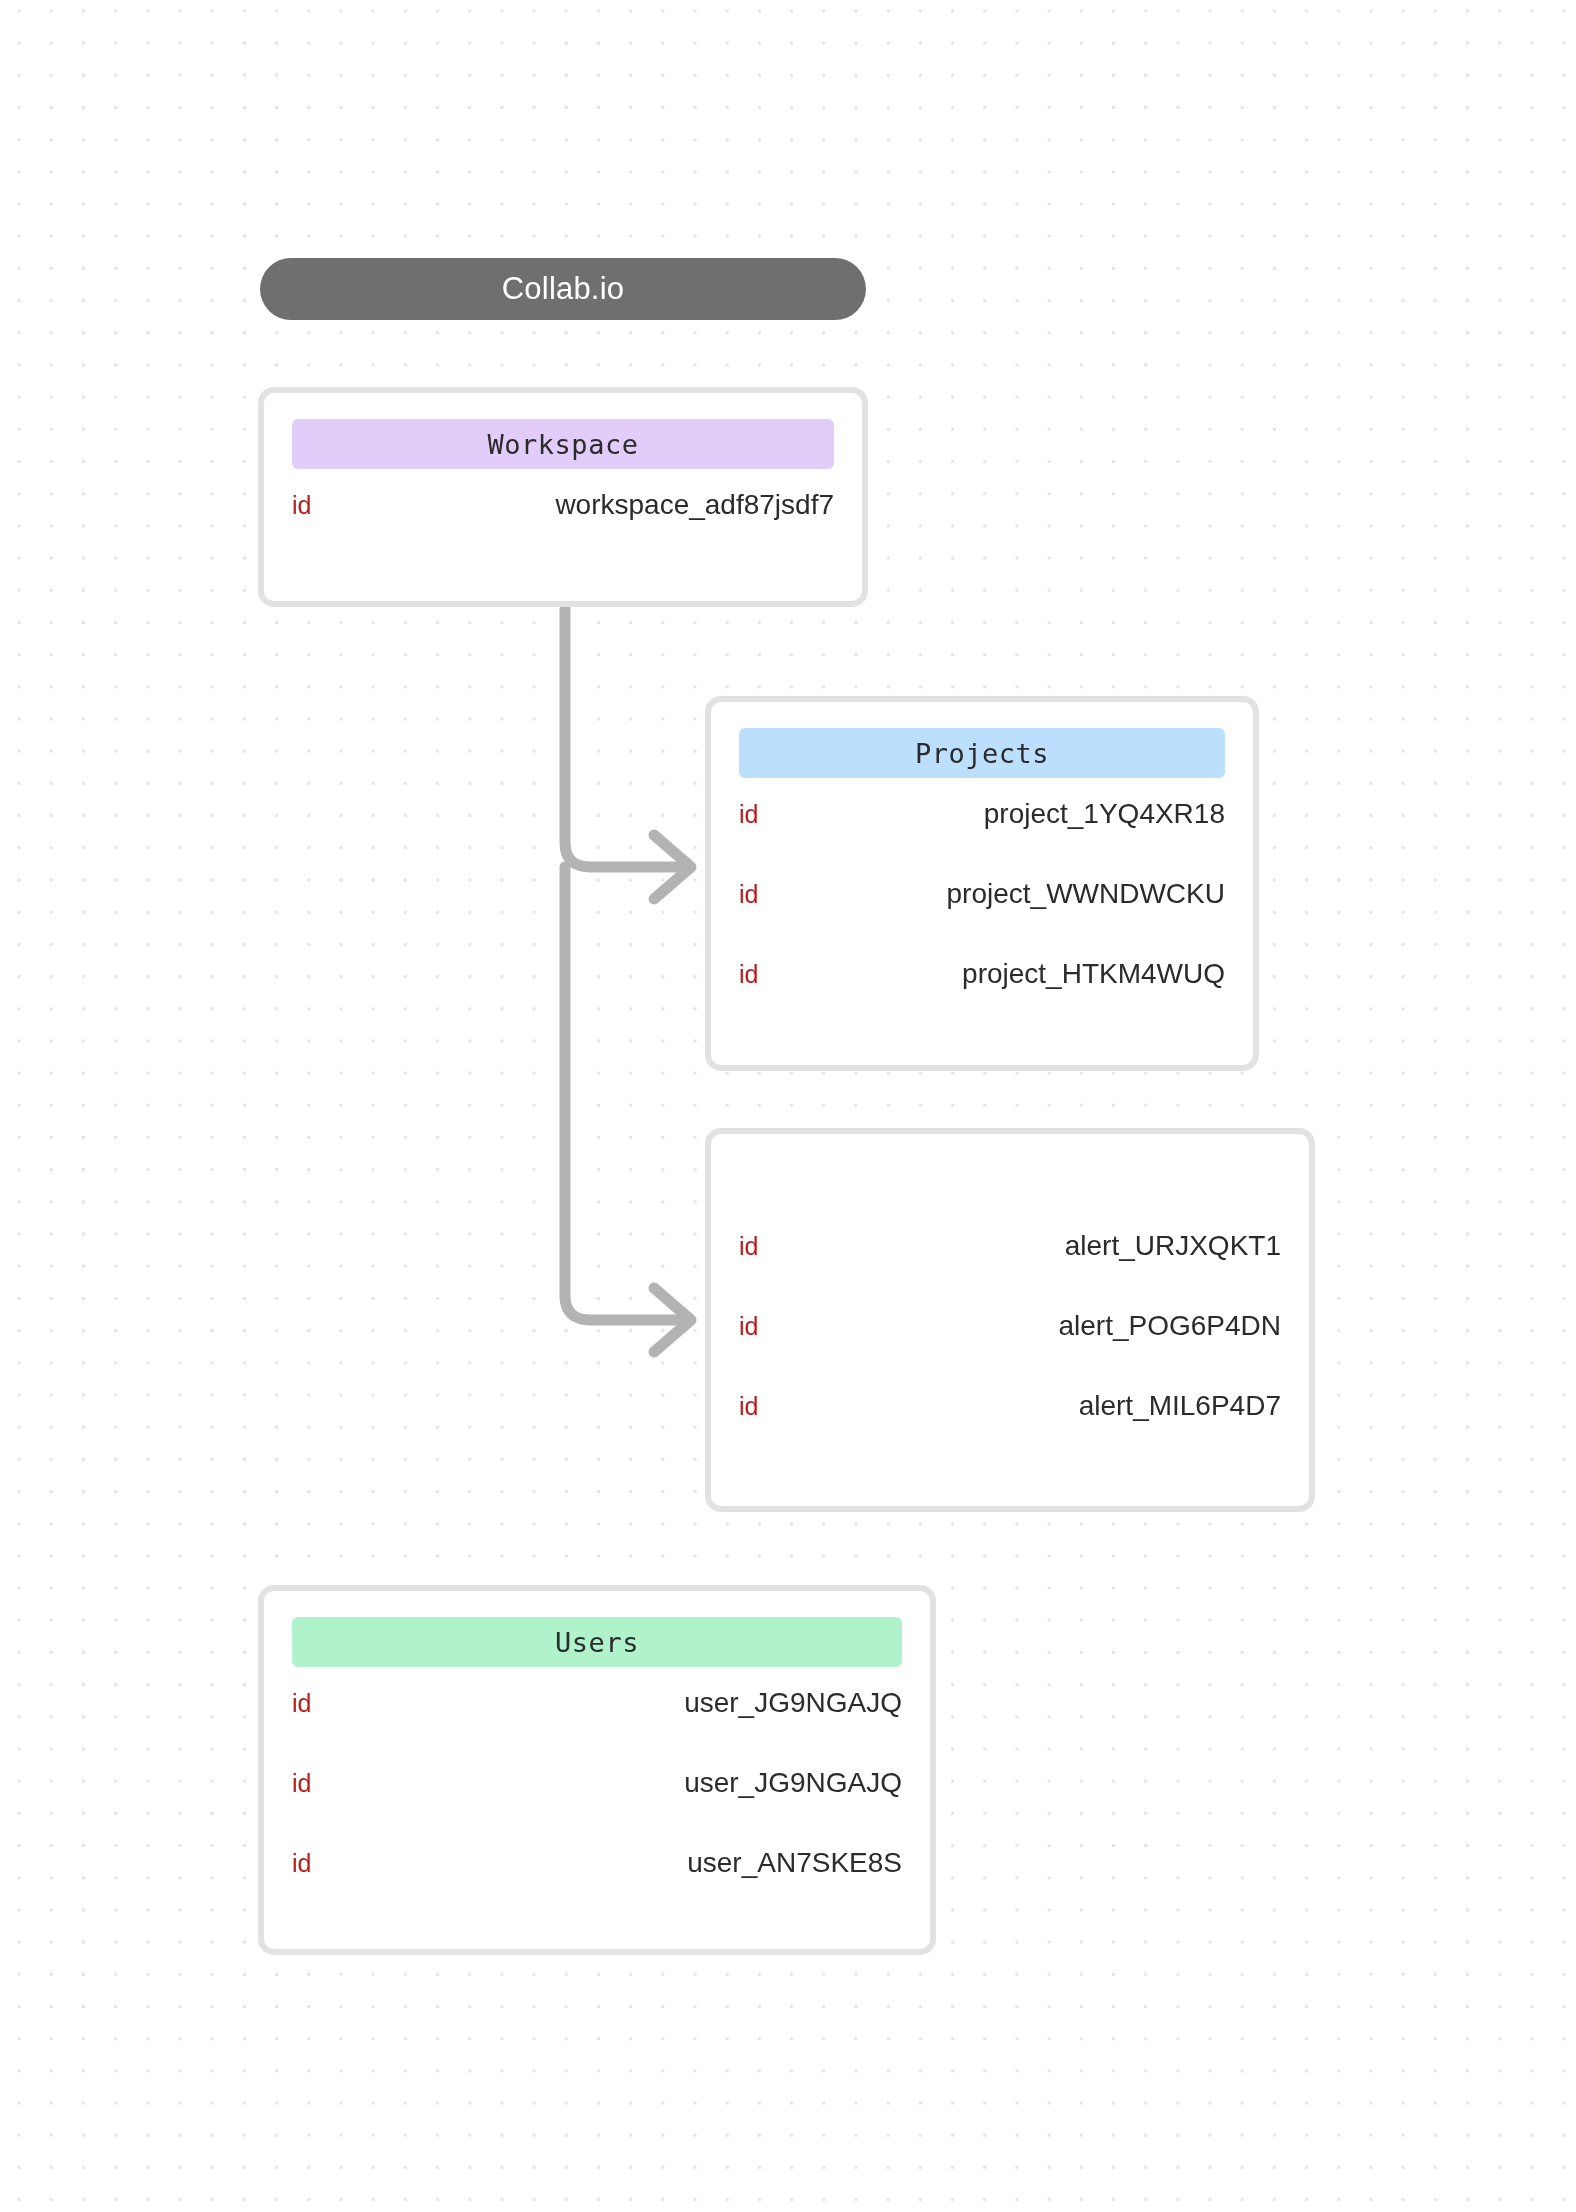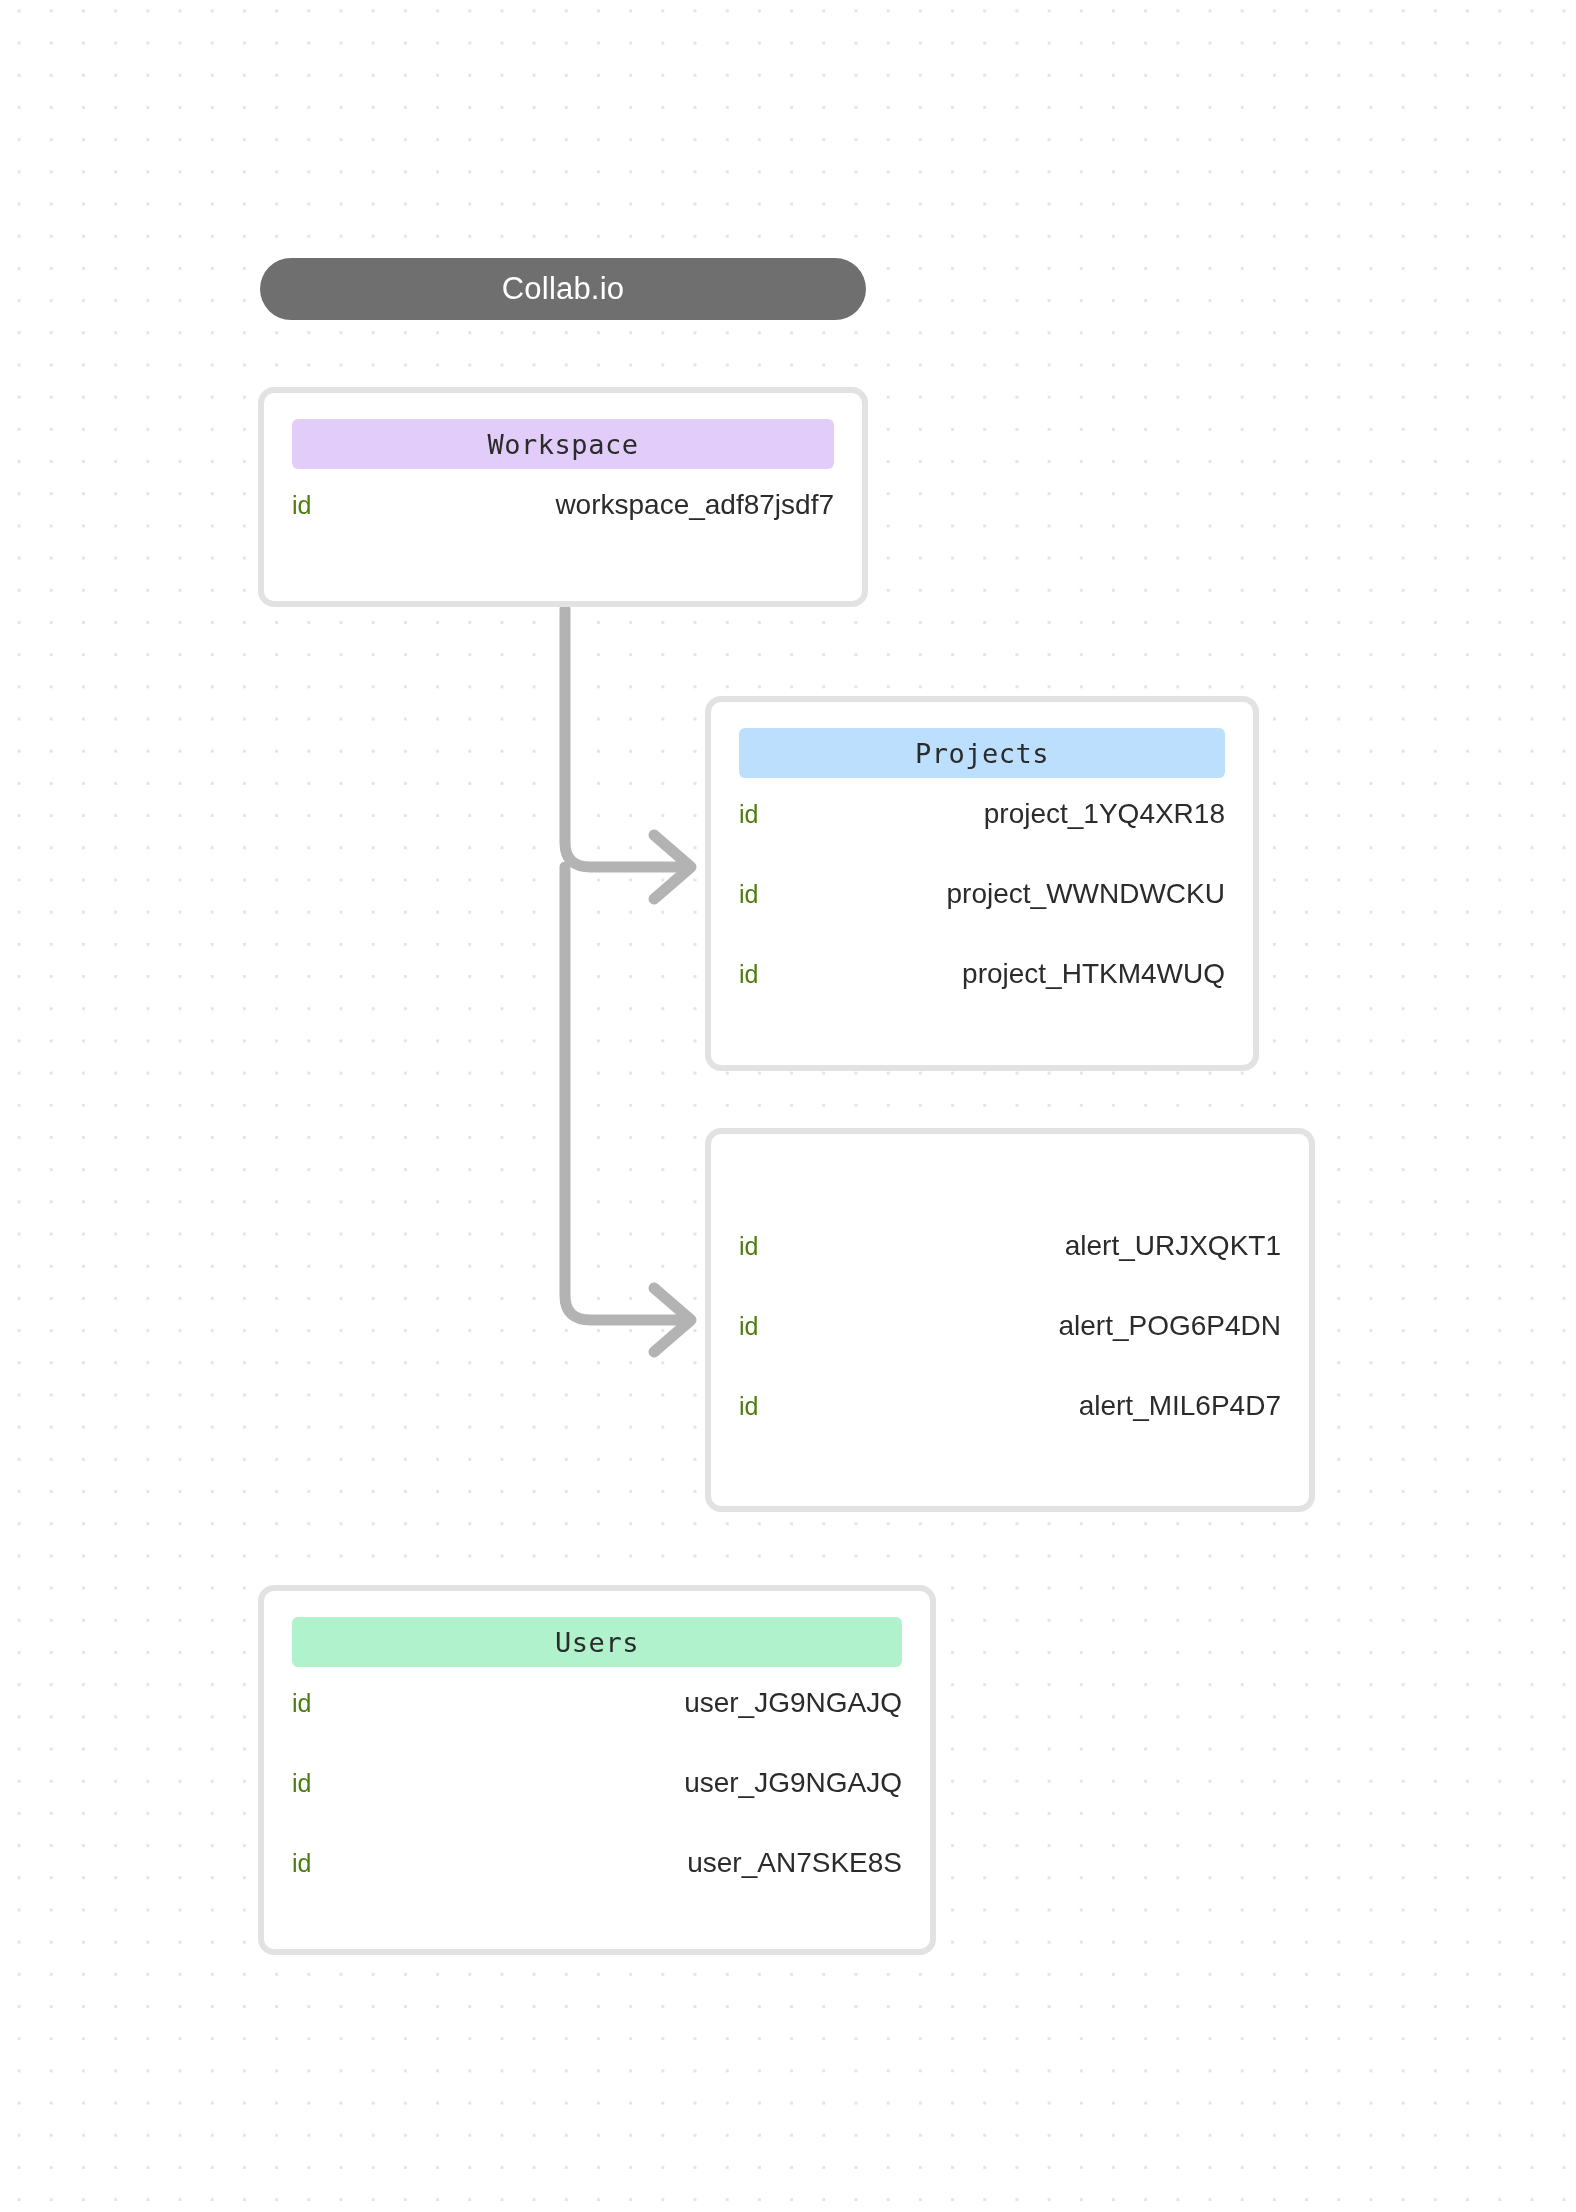--- a/index.html
+++ b/index.html
@@ -80,21 +80,21 @@
   }
   .row {
     display: flex;
     align-items: baseline;
     justify-content: space-between;
     height: 80px;
   }
   .row .row-key {
     font-family: "Liberation Sans", sans-serif;
     font-size: 25px;
-    color: #4d7c0f;
+    color: #b91c1c;
   }
   .row .row-value {
     font-family: Liberation Sans, sans-serif;
     font-size: 28px;
     color: #2b2b2b;
     text-align: left;
     white-space: nowrap;
   }
   .row.drop .row-value { position: relative; top: 0; }
 

